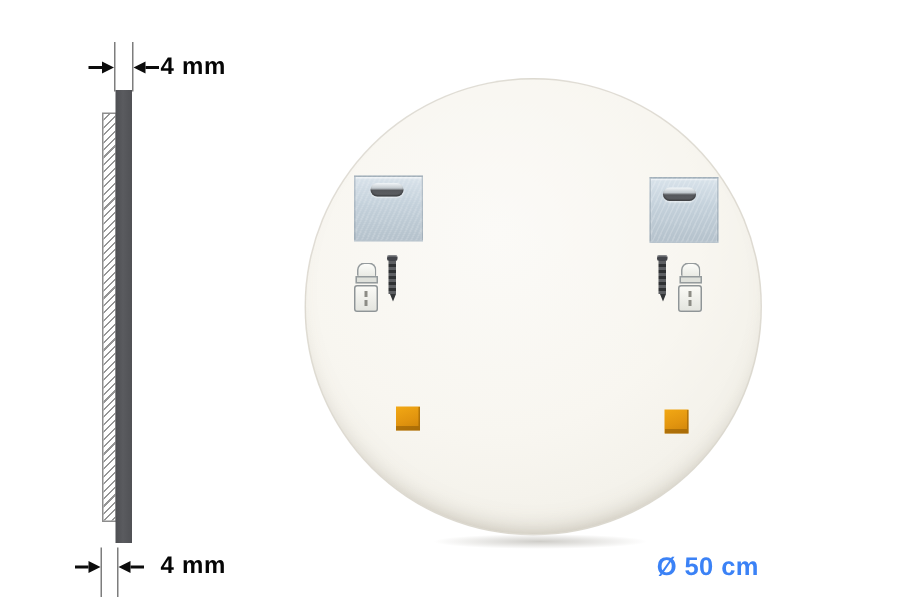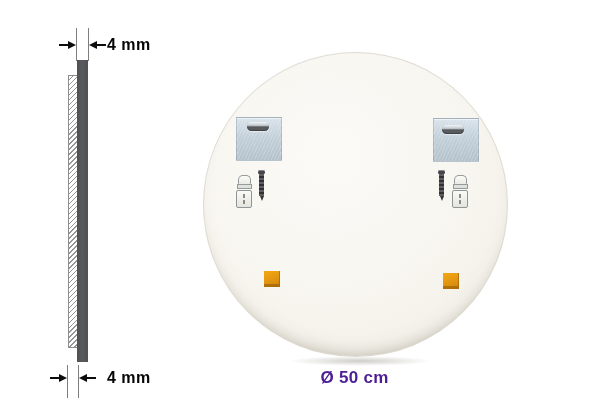--- a/index.html
+++ b/index.html
@@ -106,22 +106,22 @@
 
   
   .pad{width:16px;height:16px;z-index:3;
     background:linear-gradient(160deg,#f2a814 0%,#e2950f 55%,#cd8309 100%);
     box-shadow:inset -1px -3px 0 rgba(140,90,5,0.55);}
   .pad.pl{left:264px;top:259px;}
   .pad.pr{left:443px;top:261px;}
 
   
   .diameter-label{
-    left:203px;top:356px;width:303px;text-align:center;
-    color:#4c1d95;font-size:17px;font-weight:bold;letter-spacing:0.3px;
+    left:203px;top:356px;width:303px;text-align:right;
+    color:#3b82f6;font-size:17px;font-weight:bold;letter-spacing:0.3px;
   }
 </style>
 </head>
 <body>
 
 <div class="abs" style="left:0;top:12px;width:500px;height:400px;">
 
   <div>
     <div class="abs hatch-bar"></div>
     <div class="abs dark-bar"></div>

